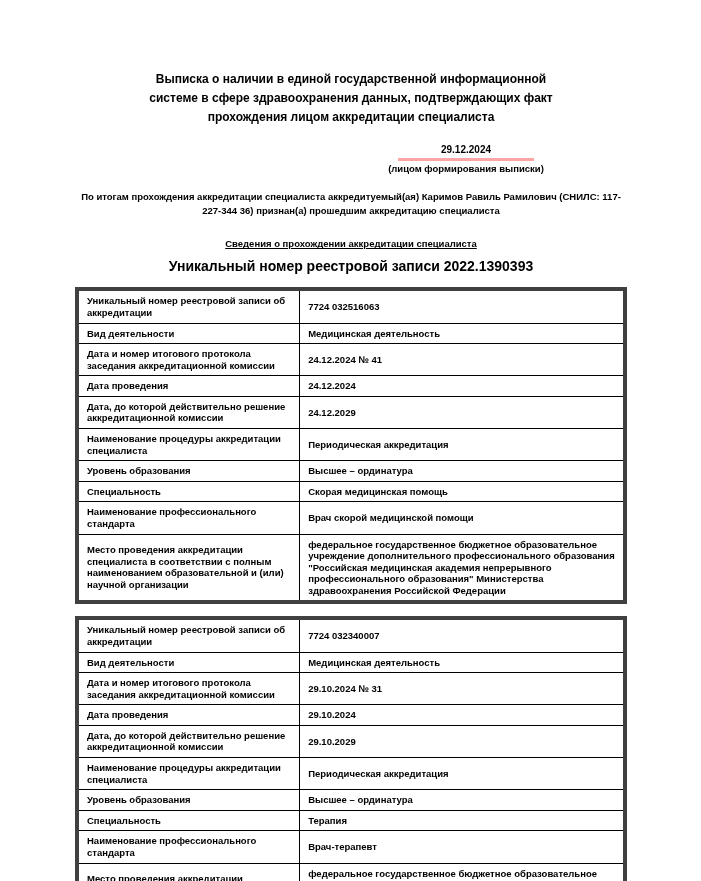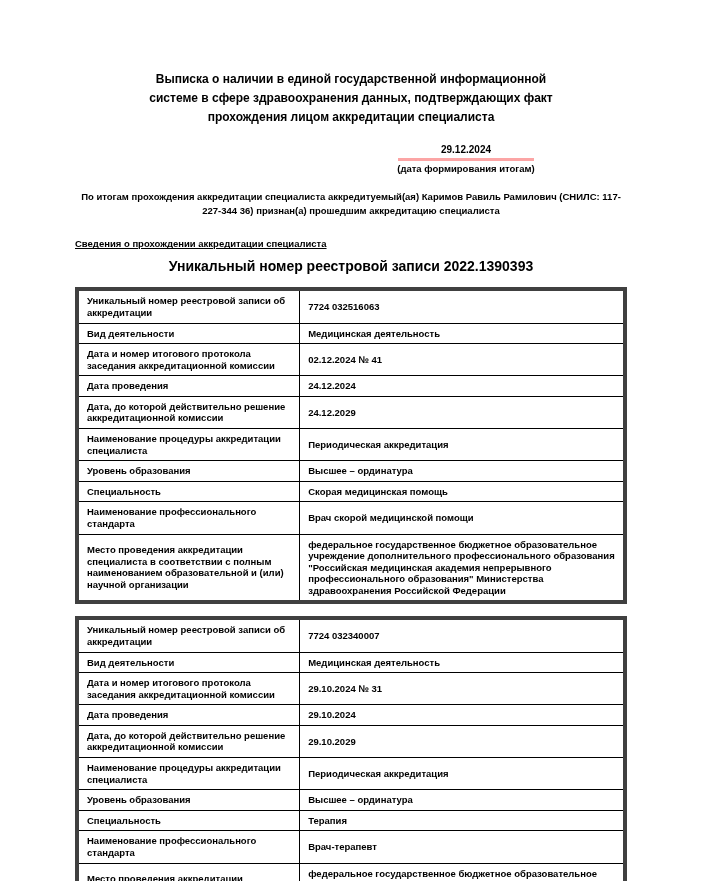--- a/index.html
+++ b/index.html
@@ -48,20 +48,21 @@
   }
   .summary {
     margin: 15px auto 16px;
     max-width: 552px;
     text-align: center;
     font-size: 9.5px;
     line-height: 1.45;
   }
   .section-heading {
     margin-top: 21px;
+    text-align: center;
     font-size: 9.5px;
     text-decoration: underline;
   }
   .registry-heading {
     margin-top: 9px;
     text-align: center;
     font-size: 14px;
   }
   table.acc-table {
     width: 100%;
@@ -88,42 +89,42 @@
 </style>
 </head>
 <body>
 
 <div class="page">
 
   <div class="doc-title">Выписка о наличии в единой государственной информационной системе в сфере здравоохранения данных, подтверждающих факт прохождения лицом аккредитации специалиста</div>
 
   <div class="date-block">
     <div class="date-value">29.12.2024</div>
-    <div class="date-caption">(дата формирования итогам)</div>
+    <div class="date-caption">(лицом формирования выписки)</div>
   </div>
 
   <div class="summary">По итогам прохождения аккредитации специалиста аккредитуемый(ая) Каримов Равиль Рамилович (СНИЛС: 117-227-344 36) признан(а) прошедшим аккредитацию специалиста</div>
 
   <div class="section-heading">Сведения о прохождении аккредитации специалиста</div>
 
   <div class="registry-heading">Уникальный номер реестровой записи 2022.1390393</div>
 
   <table class="acc-table">
     <tbody>
       <tr>
         <td class="cell-label">Уникальный номер реестровой записи об аккредитации</td>
         <td class="cell-value">7724 032516063</td>
       </tr>
       <tr>
         <td class="cell-label">Вид деятельности</td>
         <td class="cell-value">Медицинская деятельность</td>
       </tr>
       <tr>
         <td class="cell-label">Дата и номер итогового протокола заседания аккредитационной комиссии</td>
-        <td class="cell-value">02.12.2024 № 41</td>
+        <td class="cell-value">24.12.2024 № 41</td>
       </tr>
       <tr>
         <td class="cell-label">Дата проведения</td>
         <td class="cell-value">24.12.2024</td>
       </tr>
       <tr>
         <td class="cell-label">Дата, до которой действительно решение аккредитационной комиссии</td>
         <td class="cell-value">24.12.2029</td>
       </tr>
       <tr>

